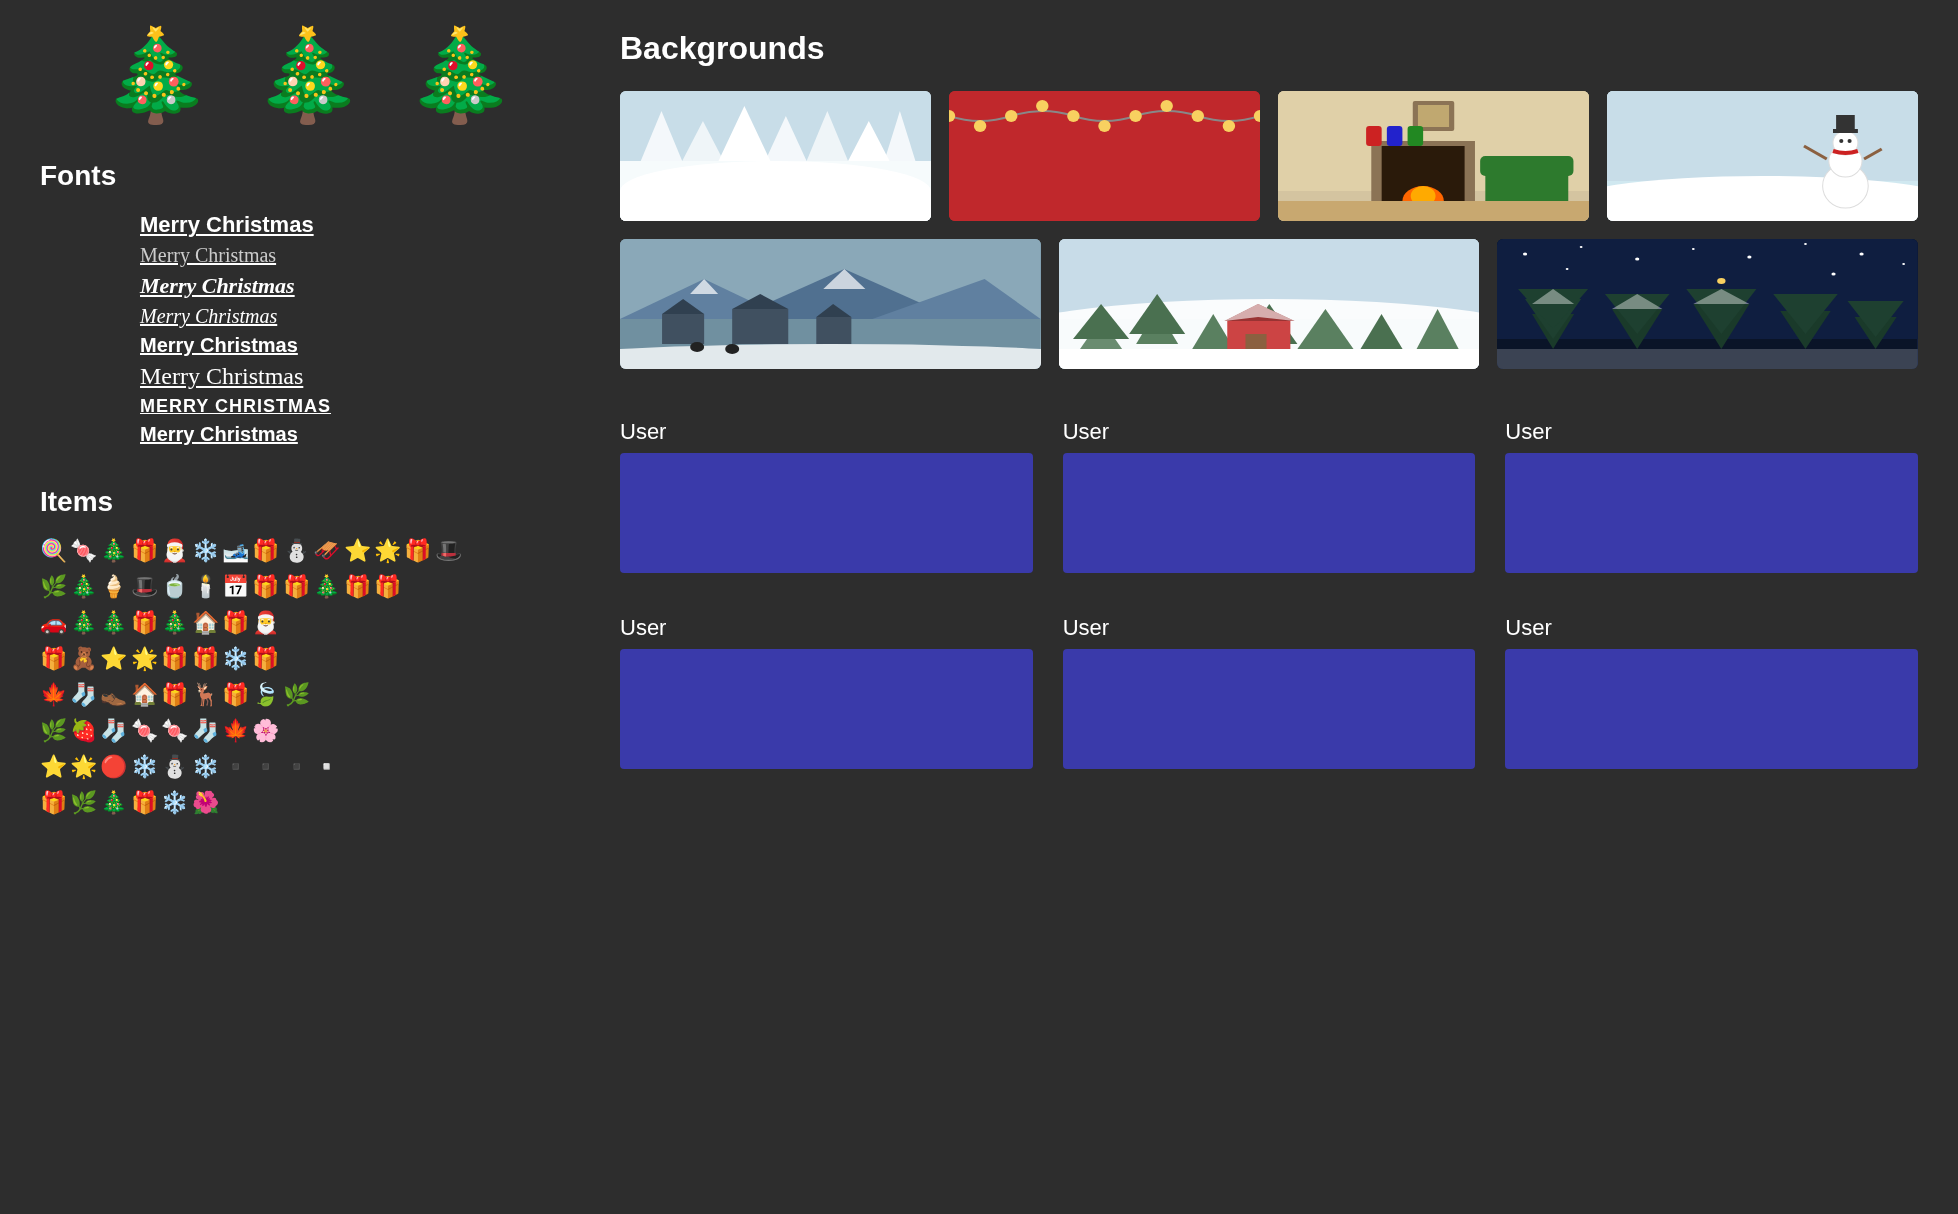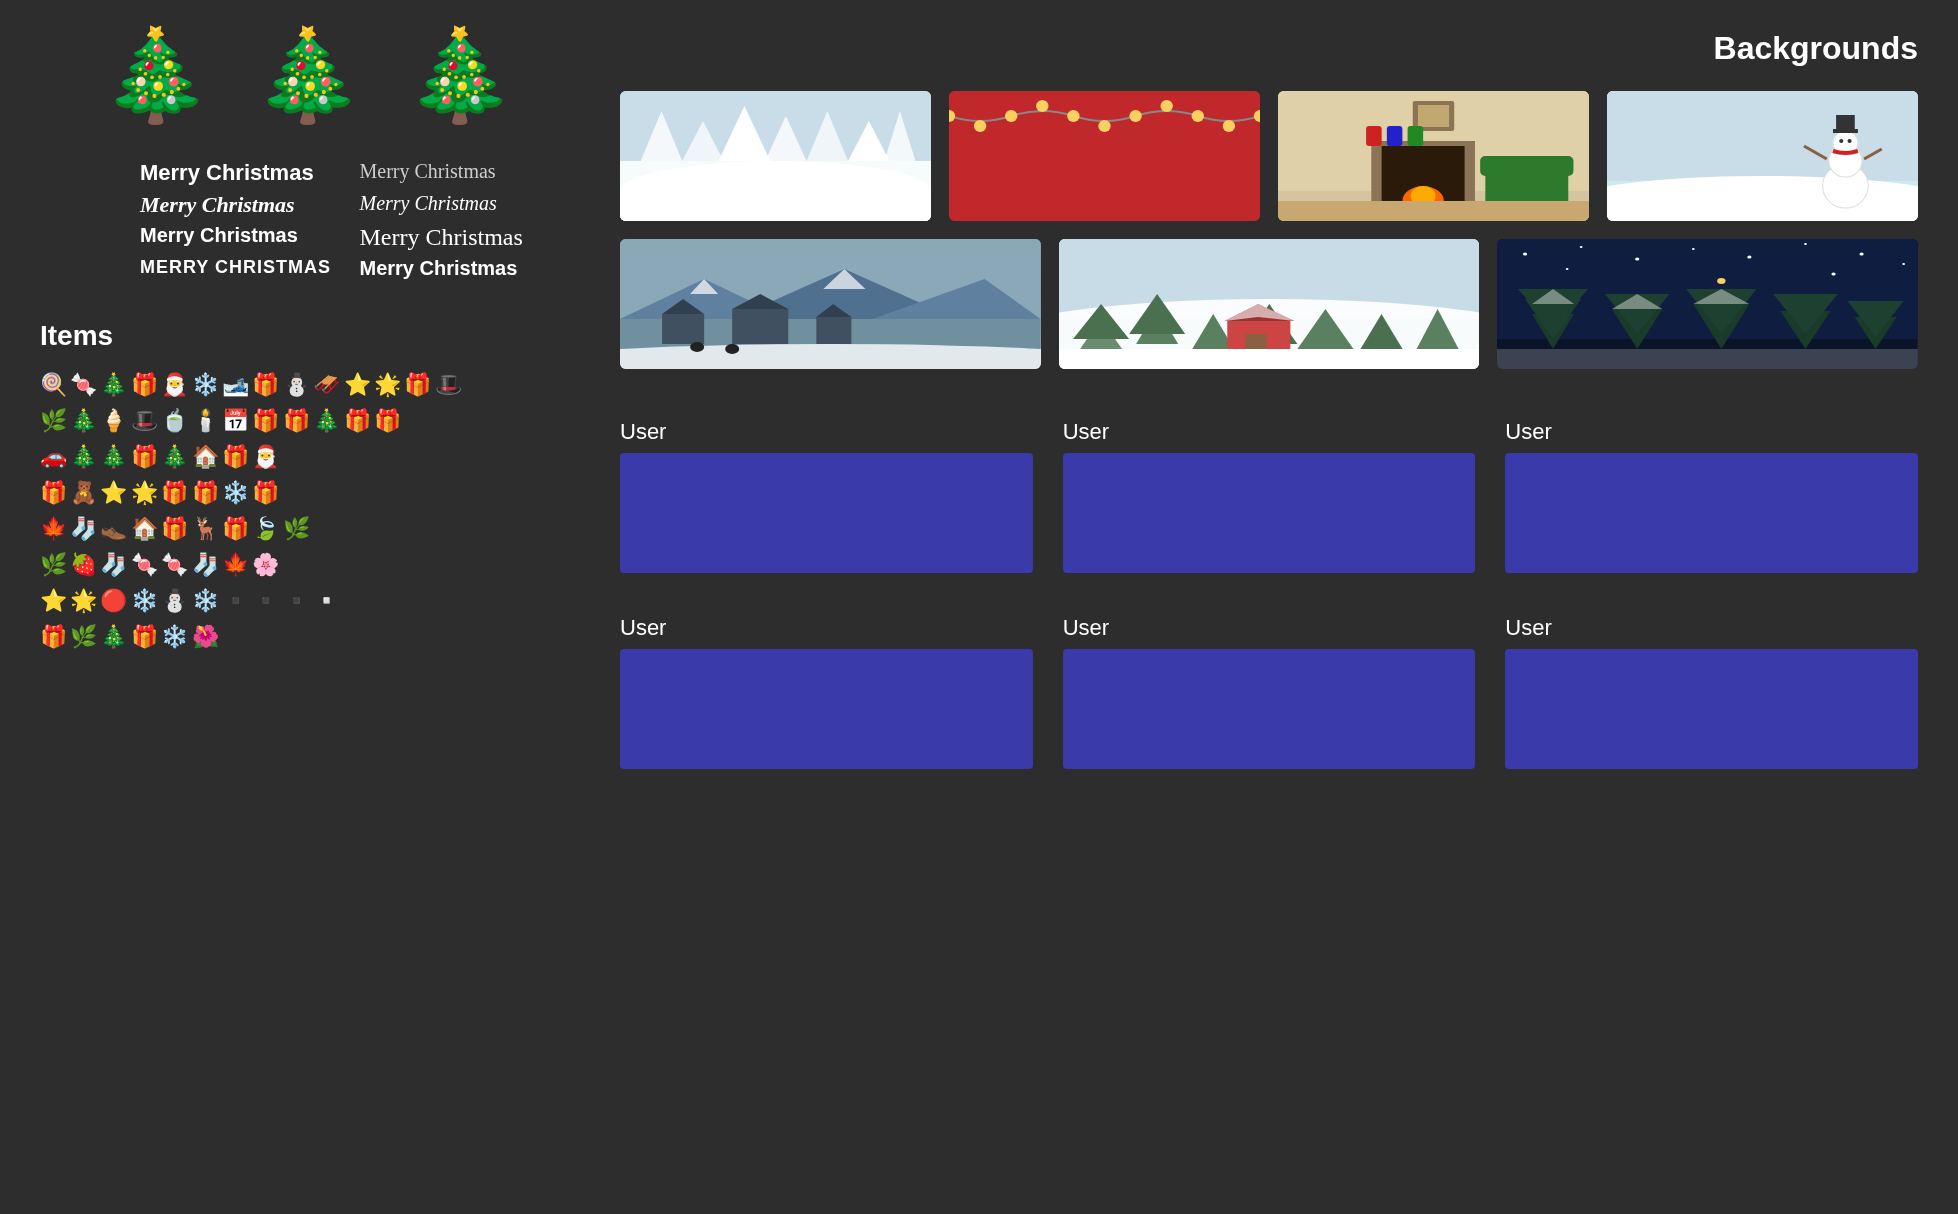--- a/index.html
+++ b/index.html
@@ -48,23 +48,24 @@
 
     .section-title {
       font-size: 28px;
       font-weight: bold;
       color: #fff;
       margin-bottom: 20px;
     }
 
     .fonts-grid {
       display: grid;
-      grid-template-columns: 1fr 1fr;
+      grid-template-columns: 1fr;
       gap: 6px 19px;
       padding-left: 100px;
+      text-decoration: underline;
     }
 
     .font-item {
       font-size: 22px;
       color: #fff;
       white-space: nowrap;
     }
 
     .font-bold { font-weight: bold; }
     .font-serif { font-family: Georgia, serif; font-style: italic; font-weight: bold; }
@@ -104,21 +105,20 @@
     .right-panel {
       flex: 1;
     }
 
     
     .backgrounds-title {
       font-size: 32px;
       font-weight: bold;
       color: #fff;
       margin-bottom: 24px;
-      text-align: right;
     }
 
     .backgrounds-grid {
       display: grid;
       grid-template-columns: repeat(4, 1fr);
       gap: 18px;
       margin-bottom: 18px;
     }
 
     .backgrounds-grid-row2 {
@@ -216,20 +216,21 @@
 
   <div class="left-panel">
 
     <div class="trees-section">
       <div class="tree-emoji">🎄</div>
       <div class="tree-emoji">🎄</div>
       <div class="tree-emoji">🎄</div>
     </div>
 
     <div class="fonts-section">
+      <div class="section-title">Fonts</div>
       <div class="fonts-grid">
 
         <div class="font-item font-bold">Merry Christmas</div>
         <div class="font-item font-right-normal">Merry Christmas</div>
 
         <div class="font-item font-serif">Merry Christmas</div>
         <div class="font-item font-right-italic">Merry Christmas</div>
 
         <div class="font-item font-bold" style="font-size:20px; letter-spacing:0;">Merry Christmas</div>
         <div class="font-item font-right-cursive">Merry Christmas</div>

